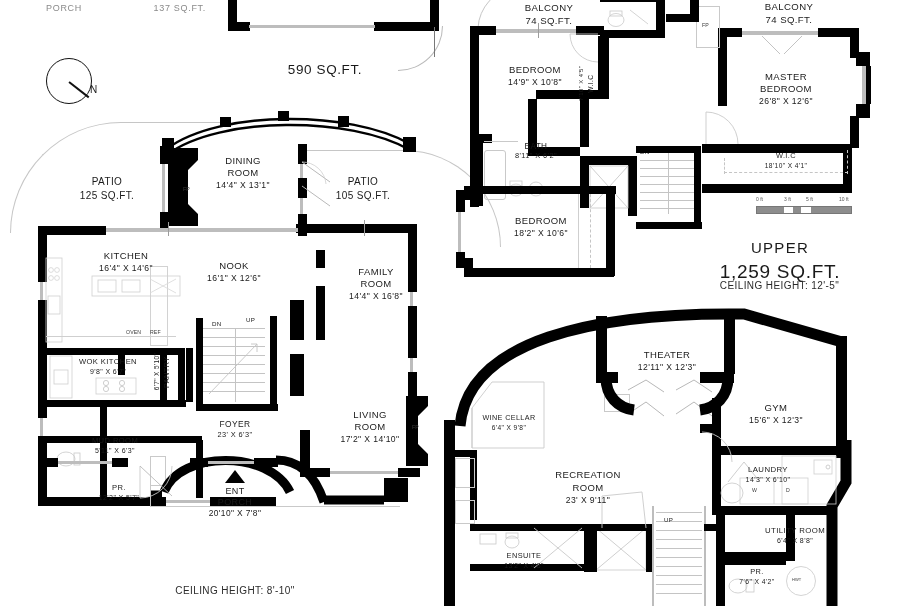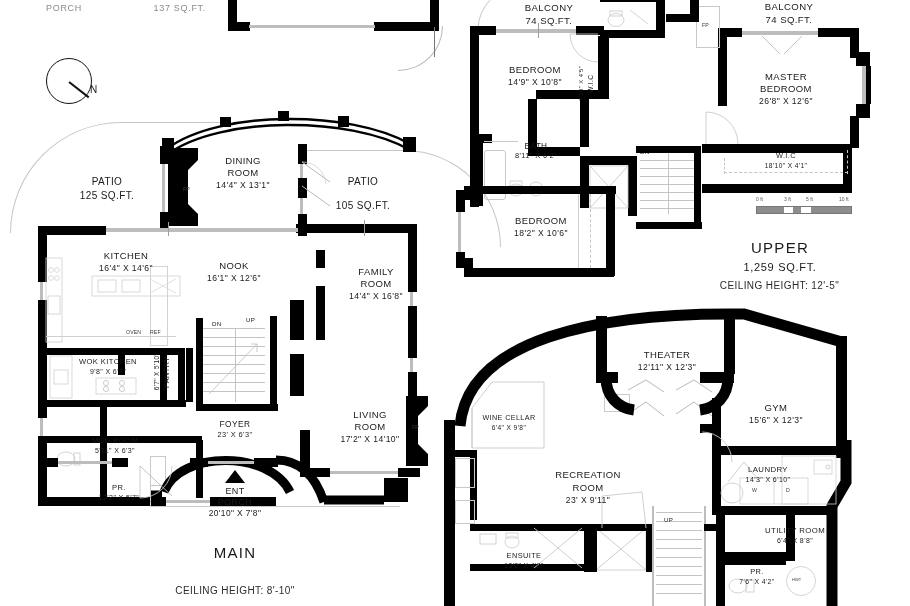--- a/index.html
+++ b/index.html
@@ -8,21 +8,21 @@
   #plan{position:relative;width:910px;height:606px;}
 
   
   .lbl{position:absolute;text-align:center;line-height:1.12;
        letter-spacing:.4px;white-space:nowrap;}
   .rm{font-size:9.5px;}            
   .dim{font-size:8.6px;}           
   .tiny{font-size:6.2px;letter-spacing:.2px;}
   .tinyer{font-size:5.2px;letter-spacing:.1px;color:#3a3a3a;}
   .floorname{font-size:15px;letter-spacing:1.3px;}
-  .floorarea{font-size:11px;letter-spacing:.7px;}
+  .floorarea{font-size:19px;letter-spacing:.7px;}
   .floorceil{font-size:10px;letter-spacing:.4px;color:#2b2b2b;}
   .patio{font-size:10px;}
 
   
   #legend{position:absolute;left:46px;top:2px;width:160px;font-size:9px;
           letter-spacing:.7px;color:#8a8a8a;}
   #legend .row{display:flex;justify-content:space-between;padding:1px 0;}
   #legend .row.total{color:#1a1a1a;font-weight:bold;border-top:1px solid #d8d8d8;
           padding-top:2px;margin-top:1px;}
 
@@ -93,20 +93,21 @@
     <div class="w" style="left:228px;top:-20px;width:9px;height:50px;"></div>
     <div class="w" style="left:228px;top:22px;width:22px;height:9px;"></div>
     <div class="w" style="left:430px;top:-20px;width:9px;height:50px;"></div>
     <div class="w" style="left:374px;top:22px;width:65px;height:9px;"></div>
     <div class="gl" style="left:249px;top:25px;width:126px;height:3px;"></div>
     <div class="w" style="left:409px;top:22px;width:10px;height:9px;"></div>
     <div class="arc" style="left:398px;top:26px;width:44px;height:44px;
          border-color:#b9b9b9;border-top:none;border-left:none;border-radius:0 0 48px 0;"></div>
     <div class="wl" style="left:434px;top:27px;width:1.2px;height:30px;background:#777;"></div>
   </div>
+  <div class="lbl" style="left:235px;top:62px;width:180px;font-size:13.5px;letter-spacing:.6px;">590 SQ.FT.</div>
 
   <div>
 
     <div class="arc" style="left:10px;top:122px;width:215px;height:110px;border-color:#c6c6c6;
                 border-right:none;border-bottom:none;border-radius:170px 0 0 0;"></div>
     <div class="arc" style="left:300px;top:150px;width:200px;height:96px;border-color:#c6c6c6;
                 border-left:none;border-bottom:none;border-radius:0 170px 0 0;"></div>
 
     <svg style="position:absolute;left:160px;top:108px;" width="260" height="46">
       <path d="M8,40 C60,2 190,2 250,36" fill="none" stroke="#000" stroke-width="2.4"></path>
@@ -276,21 +277,21 @@
   </div>
 
   <div class="lbl patio" style="left:62px;top:176px;width:90px;">PATIO</div>
   <div class="lbl patio" style="left:62px;top:190px;width:90px;">125 SQ.FT.</div>
 
   <div class="lbl rm" style="left:188px;top:156px;width:110px;">DINING</div>
   <div class="lbl rm" style="left:188px;top:168px;width:110px;">ROOM</div>
   <div class="lbl dim" style="left:188px;top:181px;width:110px;">14'4" X 13'1"</div>
 
   <div class="lbl patio" style="left:318px;top:176px;width:90px;">PATIO</div>
-  <div class="lbl patio" style="left:318px;top:190px;width:90px;margin-top:10px;">105 SQ.FT.</div>
+  <div class="lbl patio" style="left:318px;top:190px;width:90px;">105 SQ.FT.</div>
 
   <div class="lbl rm" style="left:76px;top:251px;width:100px;">KITCHEN</div>
   <div class="lbl dim" style="left:76px;top:264px;width:100px;">16'4" X 14'6"</div>
 
   <div class="lbl rm" style="left:186px;top:261px;width:96px;">NOOK</div>
   <div class="lbl dim" style="left:186px;top:274px;width:96px;">16'1" X 12'6"</div>
 
   <div class="lbl rm" style="left:330px;top:267px;width:92px;">FAMILY</div>
   <div class="lbl rm" style="left:330px;top:279px;width:92px;">ROOM</div>
   <div class="lbl dim" style="left:330px;top:292px;width:92px;">14'4" X 16'8"</div>
@@ -311,21 +312,20 @@
   <div class="lbl" style="left:192px;top:431px;width:86px;font-size:7.4px;">23' X 6'3"</div>
 
   <div class="lbl rm" style="left:318px;top:410px;width:104px;">LIVING</div>
   <div class="lbl rm" style="left:318px;top:422px;width:104px;">ROOM</div>
   <div class="lbl dim" style="left:318px;top:435px;width:104px;">17'2" X 14'10"</div>
 
   <div class="lbl" style="left:190px;top:486px;width:90px;font-size:9px;">ENT</div>
   <div class="lbl" style="left:190px;top:497px;width:90px;font-size:9px;">PORCH</div>
   <div class="lbl" style="left:182px;top:509px;width:106px;font-size:8.4px;">20'10" X 7'8"</div>
 
-  <div class="lbl floorname" style="left:150px;top:545px;width:170px;">MAIN</div>
   <div class="lbl floorceil" style="left:130px;top:585px;width:210px;">CEILING HEIGHT: 8'-10"</div>
 
   <div>
 
     <svg style="position:absolute;left:474px;top:-28px;" width="110" height="60">
       <path d="M4,56 C6,14 66,-4 104,10" fill="none" stroke="#c6c6c6" stroke-width="1"></path>
     </svg>
     <div class="w" style="left:470px;top:26px;width:9px;height:36px;"></div>
     <div class="w" style="left:470px;top:26px;width:26px;height:9px;"></div>
     <div class="w" style="left:576px;top:26px;width:28px;height:9px;"></div>

